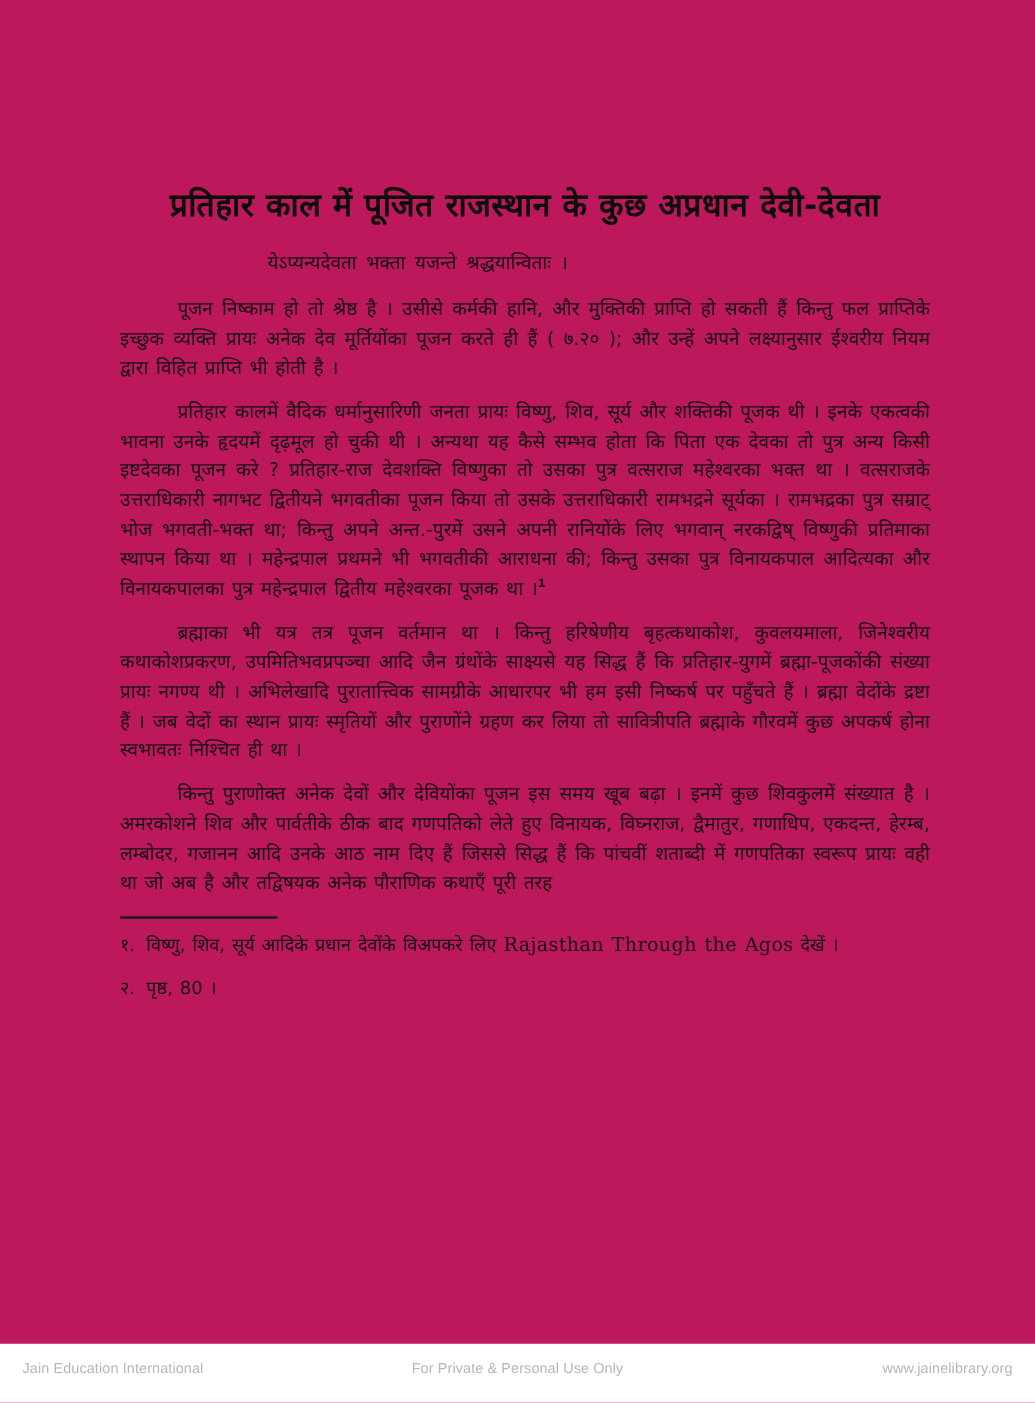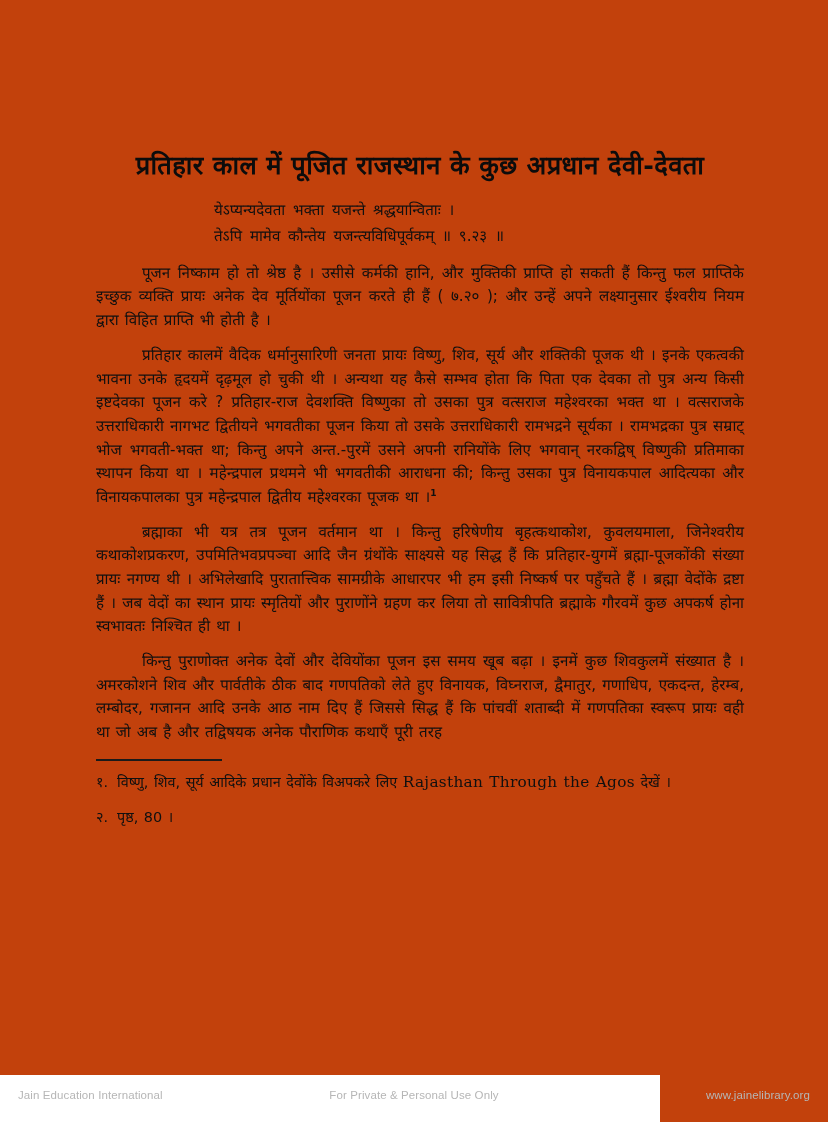--- a/index.html
+++ b/index.html
@@ -14,21 +14,21 @@
     font-family: "DejaVu Sans", sans-serif;
     color: #111111;
     overflow: hidden;
   }
 
   .page {
     position: absolute;
     left: 0; top: 0;
     width: 828px;
     height: 1122px;
-    background: #c2410c;
+    background: #be185d;
   }
 
   .content {
     position: absolute;
     left: 96px;
     top: 150px;
     width: 648px;
   }
 
   .doc-title {
@@ -119,21 +119,21 @@
     color: #101010;
     margin-top: 26px;
     letter-spacing: 0.3px;
     word-spacing: 2px;
   }
 
   .bottom-bar {
     position: absolute;
     left: 0;
     top: 1075px;
-    width: 660px;
+    width: 828px;
     height: 47px;
     background: #ffffff;
   }
   .bottom-bar .bar-inner {
     position: relative;
     width: 828px;
     height: 47px;
   }
   .bar-left, .bar-center, .bar-right {
     position: absolute;
@@ -154,21 +154,20 @@
 <div class="page">
 
   <div class="content">
 
     <h1 class="doc-title">प्रतिहार काल में पूजित राजस्थान के कुछ अप्रधान देवी-देवता</h1>
 
 
 
     <div class="verse">
       <span class="vline">येऽप्यन्यदेवता भक्ता यजन्ते श्रद्धयान्विताः ।</span>
-      <span class="vline">तेऽपि मामेव कौन्तेय यजन्त्यविधिपूर्वकम् ॥ ९.२३ ॥</span>
     </div>
 
     <p class="para indent">पूजन निष्काम हो तो श्रेष्ठ है । उसीसे कर्मकी हानि, और मुक्तिकी प्राप्ति हो सकती हैं किन्तु फल प्राप्तिके इच्छुक व्यक्ति प्रायः अनेक देव मूर्तियोंका पूजन करते ही हैं ( ७.२० ); और उन्हें अपने लक्ष्यानुसार ईश्वरीय नियम द्वारा विहित प्राप्ति भी होती है ।</p>
 
     <p class="para indent"><span>प्रतिहार कालमें वैदिक धर्मानुसारिणी जनता प्रायः विष्णु, शिव, सूर्य और शक्तिकी पूजक थी । इनके एकत्वकी भावना उनके हृदयमें दृढ़मूल हो चुकी थी । अन्यथा यह कैसे सम्भव होता कि पिता एक देवका तो पुत्र अन्य किसी इष्टदेवका पूजन करे ? प्रतिहार-राज देवशक्ति विष्णुका तो उसका पुत्र वत्सराज महेश्वरका भक्त था । वत्सराजके उत्तराधिकारी नागभट द्वितीयने भगवतीका पूजन किया तो उसके उत्तराधिकारी रामभद्रने सूर्यका । रामभद्रका पुत्र सम्राट् भोज भगवती-भक्त था; किन्तु अपने अन्त.-पुरमें उसने अपनी रानियोंके लिए भगवान् नरकद्विष् विष्णुकी प्रतिमाका स्थापन किया था । महेन्द्रपाल प्रथमने भी भगवतीकी आराधना की; किन्तु उसका पुत्र विनायकपाल आदित्यका और विनायकपालका पुत्र महेन्द्रपाल द्वितीय महेश्वरका पूजक था ।</span><sup class="fn-ref">1</sup></p>
 
     <p class="para indent">ब्रह्माका भी यत्र तत्र पूजन वर्तमान था । किन्तु हरिषेणीय बृहत्कथाकोश, कुवलयमाला, जिनेश्वरीय कथाकोशप्रकरण, उपमितिभवप्रपञ्चा आदि जैन ग्रंथोंके साक्ष्यसे यह सिद्ध हैं कि प्रतिहार-युगमें ब्रह्मा-पूजकोंकी संख्या प्रायः नगण्य थी । अभिलेखादि पुरातात्त्विक सामग्रीके आधारपर भी हम इसी निष्कर्ष पर पहुँचते हैं । ब्रह्मा वेदोंके द्रष्टा हैं । जब वेदों का स्थान प्रायः स्मृतियों और पुराणोंने ग्रहण कर लिया तो सावित्रीपति ब्रह्माके गौरवमें कुछ अपकर्ष होना स्वभावतः निश्चित ही था ।</p>
 
     <p class="para indent">किन्तु पुराणोक्त अनेक देवों और देवियोंका पूजन इस समय खूब बढ़ा । इनमें कुछ शिवकुलमें संख्यात है । अमरकोशने शिव और पार्वतीके ठीक बाद गणपतिको लेते हुए विनायक, विघ्नराज, द्वैमातुर, गणाधिप, एकदन्त, हेरम्ब, लम्बोदर, गजानन आदि उनके आठ नाम दिए हैं जिससे सिद्ध हैं कि पांचवीं शताब्दी में गणपतिका स्वरूप प्रायः वही था जो अब है और तद्विषयक अनेक पौराणिक कथाएँ पूरी तरह</p>
 

